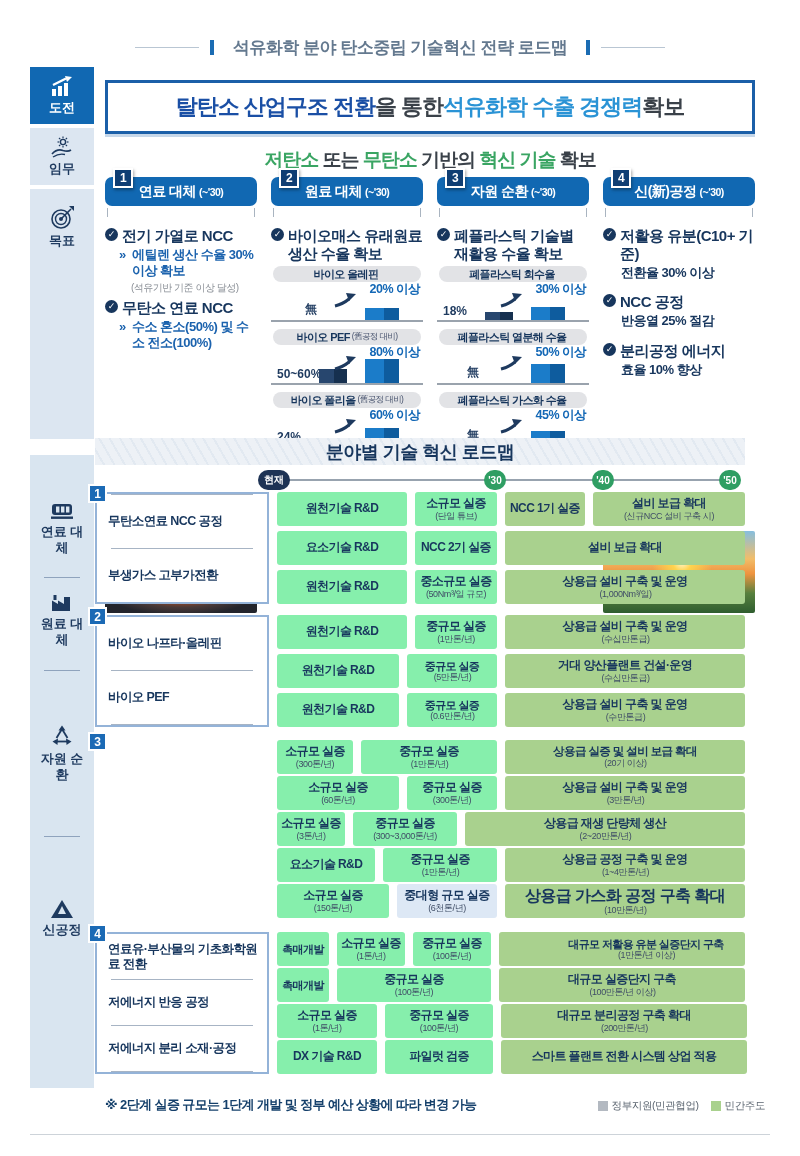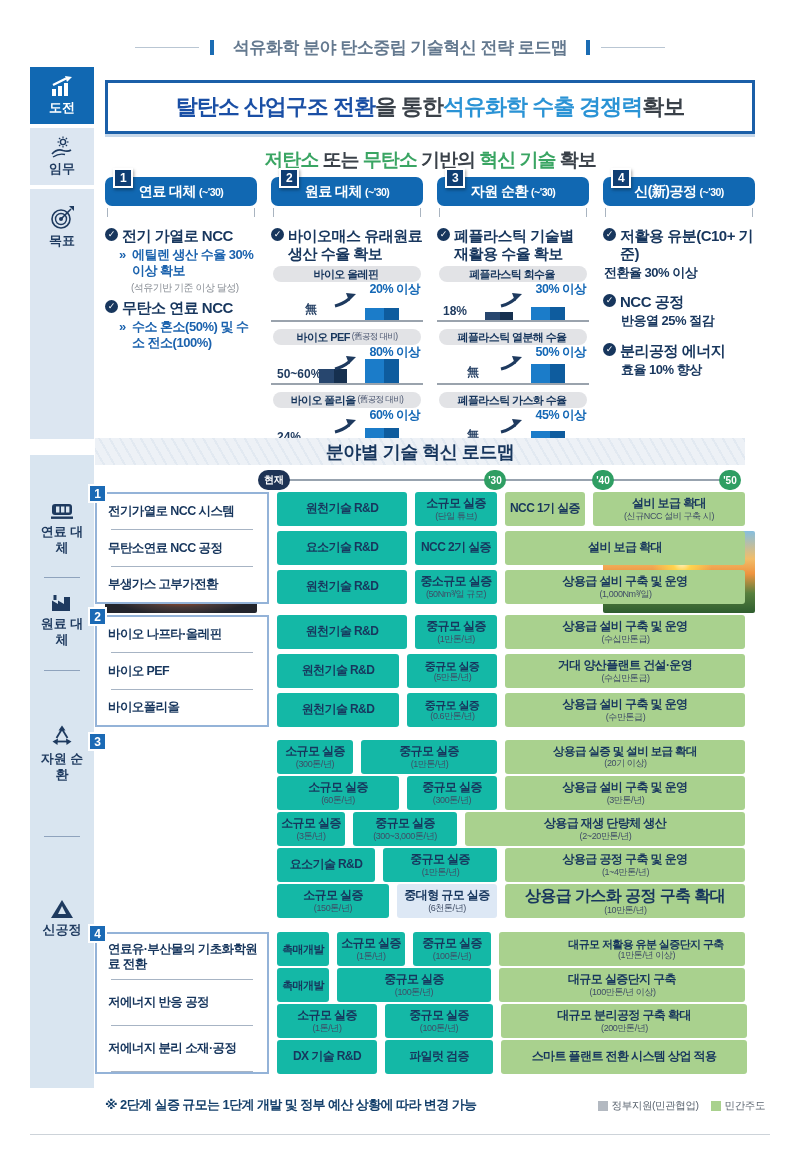--- a/index.html
+++ b/index.html
@@ -74,21 +74,21 @@
   .ldivider{height:1px;background:#a7b4c4;margin:0 14px;flex:0 0 1px;}
   .snum{position:absolute;top:-8px;left:-7px;width:19px;height:19px;background:#1b6ab5;border:2px solid #fff;color:#fff;font-size:12px;font-weight:bold;display:flex;align-items:center;justify-content:center;z-index:3;}
   .stage{position:absolute;left:182px;top:0;width:468px;display:flex;flex-direction:column;gap:5px;}
   .g2{gap:2px;}
   .rrow{display:flex;gap:8px;height:34px;}
   .rbox{display:flex;flex-direction:column;align-items:center;justify-content:center;height:34px;border-radius:3px;text-align:center;line-height:1.15;flex:0 0 auto;}
   .rbox .bm{font-weight:bold;font-size:12px;color:#17365d;letter-spacing:-0.6px;white-space:nowrap;}
   .rbox .bs{font-size:9px;color:#3f4d66;letter-spacing:-0.4px;white-space:nowrap;}
   .rbox.inl{flex-direction:column;}
   .rbox.inl .bs{margin-left:1px;}
-  .bg-g{background:#14b8a6;} .bg-gr{background:#a9d18e;} .bg-lb{background:#dde8f5;}
+  .bg-g{background:#86efac;} .bg-gr{background:#a9d18e;} .bg-lb{background:#dde8f5;}
 
   
   .note{position:absolute;left:105px;top:1096px;font-size:13px;font-weight:bold;color:#15406b;letter-spacing:-0.6px;}
   .legend{position:absolute;right:35px;top:1099px;display:flex;align-items:center;gap:12px;}
   .litem{display:flex;align-items:center;gap:4px;font-size:10.5px;color:#5b6570;letter-spacing:-0.4px;}
   .lsq{width:10px;height:10px;}
   .lsq-gray{background:#b3b9c1;} .lsq-green{background:#a9d18e;}
   .botline{position:absolute;left:30px;right:30px;top:1134px;border-top:1px solid #cdd3d9;}
 </style>
 </head>
@@ -363,21 +363,21 @@
       <div class="gnum">4</div>
       <span>신(新)공정</span>
         <span class="gper">(~'30)</span>
     </div>
     <div class="bracket"></div>
     <div class="gbody">
       <div class="chkrow">
           <span class="chk">✓</span>
           <span class="chkt">저활용 유분(C10+ 기준)</span>
         </div>
-      <div class="gdesc" style="color:#17365d;margin-left:1px;text-align:center;">
+      <div class="gdesc" style="color:#17365d;margin-left:18px;text-align:center;">
           <span>전환율 30% 이상</span>
         </div>
       <div class="chkrow" style="margin-top:12px;">
           <span class="chk">✓</span>
           <span class="chkt">NCC 공정</span>
         </div>
       <div class="gdesc" style="color:#17365d;margin-left:18px;">
           <span>반응열 25% 절감</span>
         </div>
       <div class="chkrow" style="margin-top:12px;">
@@ -398,21 +398,20 @@
     <div class="tline"></div>
     <div class="tdot td0">현재</div>
     <div class="tdot tdg td1">'30</div>
     <div class="tdot tdg td2">'40</div>
     <div class="tdot tdg td3">'50</div>
   </div>
 
   <div class="sect" style="top:492px;height:112px;">
     <div class="snum">1</div>
     <div class="labelbox">
-      <div class="lcell">전기가열로 NCC 시스템</div>
       <div class="ldivider"></div>
       <div class="lcell">무탄소연료 NCC 공정</div>
       <div class="ldivider"></div>
       <div class="lcell">부생가스 고부가전환</div>
     </div>
     <div class="stage">
       <div class="rrow">
         <div class="rbox bg-g" style="width:130px;">
             <span class="bm">원천기술 R&amp;D</span>
           </div>
@@ -455,21 +454,20 @@
     </div>
   </div>
 
   <div class="sect" style="top:615px;height:112px;">
     <div class="snum">2</div>
     <div class="labelbox">
       <div class="lcell">바이오 나프타·올레핀</div>
       <div class="ldivider"></div>
       <div class="lcell">바이오 PEF</div>
       <div class="ldivider"></div>
-      <div class="lcell">바이오폴리올</div>
     </div>
     <div class="stage">
       <div class="rrow">
         <div class="rbox bg-g" style="width:130px;">
             <span class="bm">원천기술 R&amp;D</span>
           </div>
         <div class="rbox bg-g" style="width:82px;">
             <span class="bm">중규모 실증</span>
             <span class="bs">(1만톤/년)</span>
           </div>

